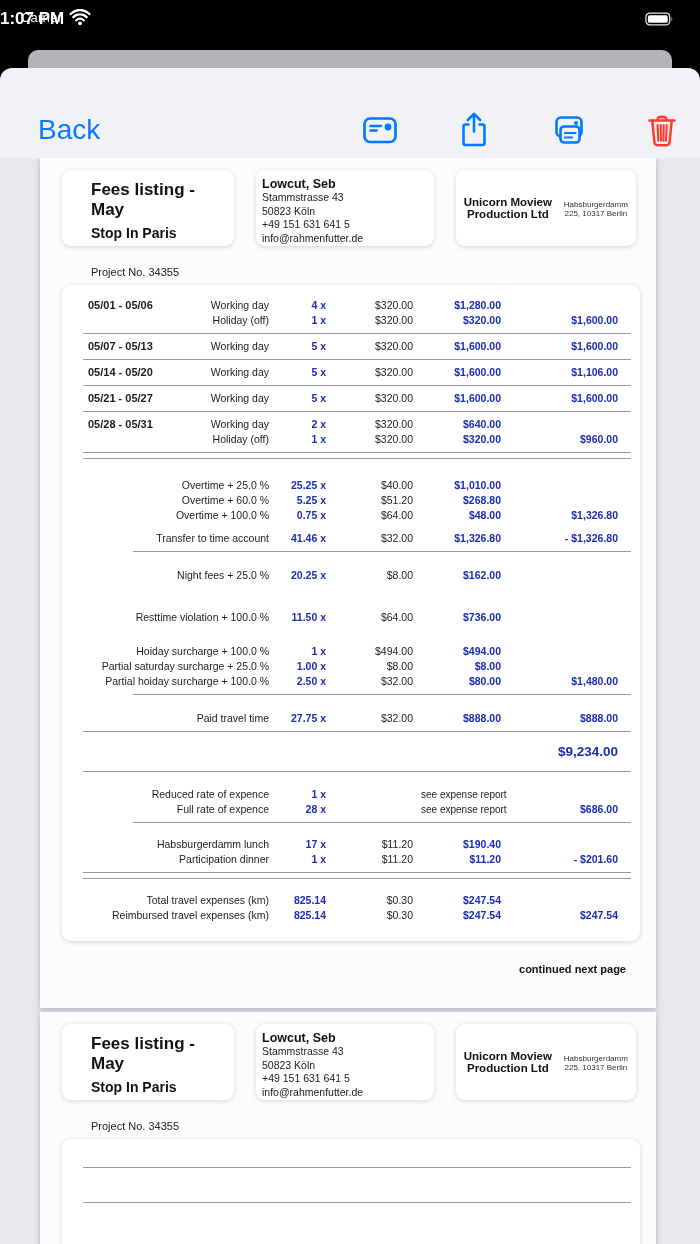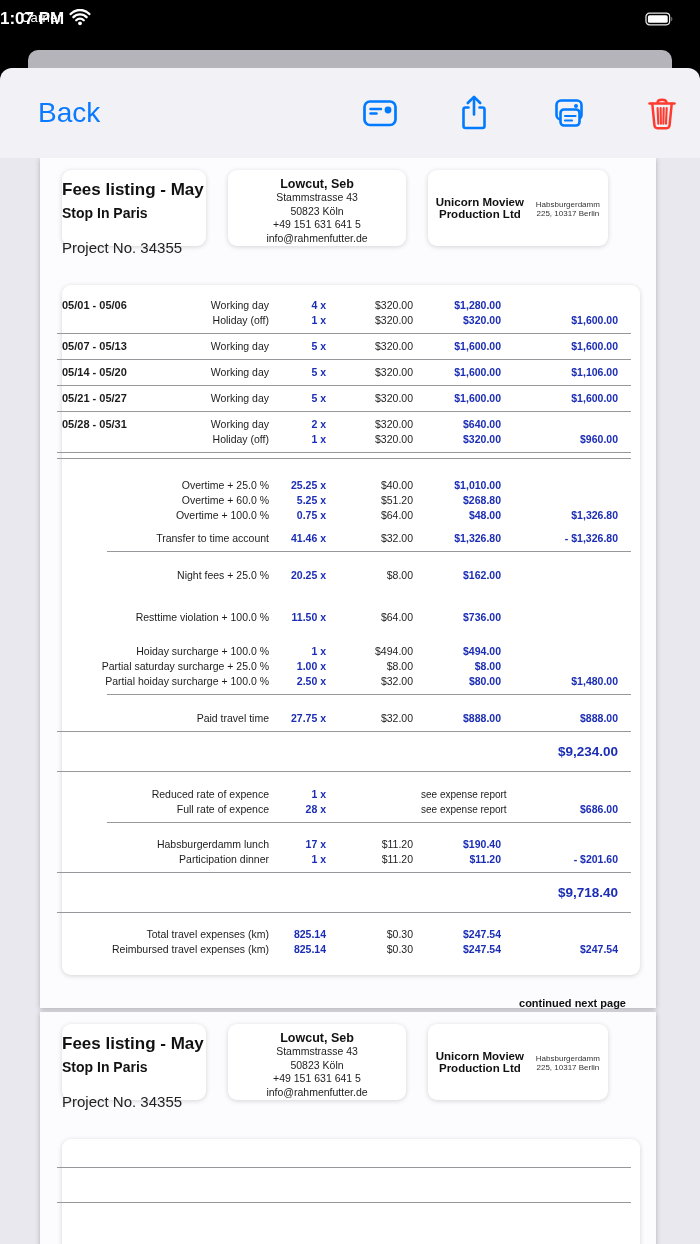--- a/index.html
+++ b/index.html
@@ -14,54 +14,54 @@
               color:#fff; font-size:17px; font-weight:700; }
   .sb-batt  { position:absolute; top:12px; right:26px; }
 
   
   .behind-card { position:absolute; top:50px; left:28px; width:644px; height:26px;
                  background:#b5b4ba; border-radius:10px 10px 0 0; }
   .sheet { position:absolute; top:68px; left:0; width:700px; height:1176px;
            background:#f2f1f6; border-radius:12px 12px 0 0; overflow:hidden; }
 
   
-  .toolbar { position:relative; height:90px; }
+  .toolbar { position:relative; height:90px;margin-top:17px; }
   .back-btn { position:absolute; left:38px; top:50%; transform:translateY(-50%);
               color:#0a7aff; font-size:28px; background:none; border:none; cursor:pointer;
               font-family:"Liberation Sans", sans-serif; }
   .tb-icons { position:absolute; right:18px; top:50%; transform:translateY(-50%);
               display:flex; gap:54px; }
   .tb-btn { width:40px; height:40px; background:none; border:none; cursor:pointer; padding:0; }
 
   
   .doc-area { position:absolute; top:90px; left:0; width:700px; height:1086px;
               background:#e8e8ee; overflow:hidden; }
   .page { position:absolute; left:40px; width:616px; background:#fcfcfe;
           box-shadow:0 1px 5px rgba(0,0,0,.25); }
   .page1 { top:0; height:850px; }
   .page2 { top:854px; height:850px; }
 
   
   .hcards { display:flex; padding:12px 16px 0 22px; gap:22px; }
   .hcard { background:#fff; border-radius:9px; box-shadow:0 1px 5px rgba(0,0,0,.16); height:76px; }
-  .hc1 { width:144px; padding:10px 0; }
+  .hc1 { width:172px; padding:10px 29px; }
   .hc1-title { font-size:17px; font-weight:700; color:#111; }
   .hc1-sub   { font-size:14px; font-weight:700; color:#111; margin-top:5px; }
-  .hc1-proj  { font-size:15px; color:#222; margin-top:18px; }
-  .hc2 { width:178px; padding:7px 6px; text-align:center; }
+  .hc1-proj  { font-size:11px; color:#222; margin-top:25px; }
+  .hc2 { width:178px; padding:7px 6px; text-align:left; }
   .hc2-name { font-size:12.5px; font-weight:700; color:#111; }
   .hc2-line { font-size:10.5px; color:#222; line-height:13.5px; }
   .hc3 { width:180px; display:flex; flex-direction:row; justify-content:center;
          align-items:center; text-align:center; padding:6px;gap:8px; }
   .hc3-name { font-size:11.5px; font-weight:700; color:#111; }
   .hc3-addr { font-size:8px; color:#333; margin-top:1px; }
 
   
   .table-card { margin:39px 16px 0 22px; width:578px; background:#fff; border-radius:9px;
-                box-shadow:0 1px 5px rgba(0,0,0,.16); padding:13px 14px 18px 0; }
+                box-shadow:0 1px 5px rgba(0,0,0,.16); padding:13px 14px 18px 26px; }
   .fee-line { display:grid; grid-template-columns:1fr 57px 87px 88px 117px;
               height:15px; line-height:15px; align-items:center; }
   .fee-line span { display:block; text-align:right; padding-right:8px;
                    font-size:10.5px; color:#1c1c1e; white-space:nowrap; }
   .fl-first { position:relative; }
   .fl-date { position:absolute; left:0; top:0; text-align:left !important; padding-right:0 !important;
              font-size:11px !important; font-weight:700; line-height:15px; }
   .fl-count, .fl-amount, .fl-total { color:#1b2db4 !important; font-weight:700; }
   .fl-amount.plain { color:#1c1c1e !important; font-weight:400; font-size:10px !important; }
   .divider { border-top:1px solid #97979c; margin:5px -5px; }
@@ -323,23 +323,20 @@
             <span class="fl-total"></span>
           </div>
           <div class="fee-line">
             <span class="fl-first">Participation dinner</span>
             <span class="fl-count">1 x</span>
             <span class="fl-rate">$11.20</span>
             <span class="fl-amount">$11.20</span>
             <span class="fl-total">- $201.60</span>
           </div>
           <div class="divider"></div>
-          <div class="subtotal-row">
-            <span class="subtotal-val">$9,718.40</span>
-          </div>
           <div class="divider"></div>
           <div class="gap" style="height: 9px;"></div>
           <div class="fee-line">
             <span class="fl-first">Total travel expenses (km)</span>
             <span class="fl-count">825.14</span>
             <span class="fl-rate">$0.30</span>
             <span class="fl-amount">$247.54</span>
             <span class="fl-total"></span>
           </div>
           <div class="fee-line">

